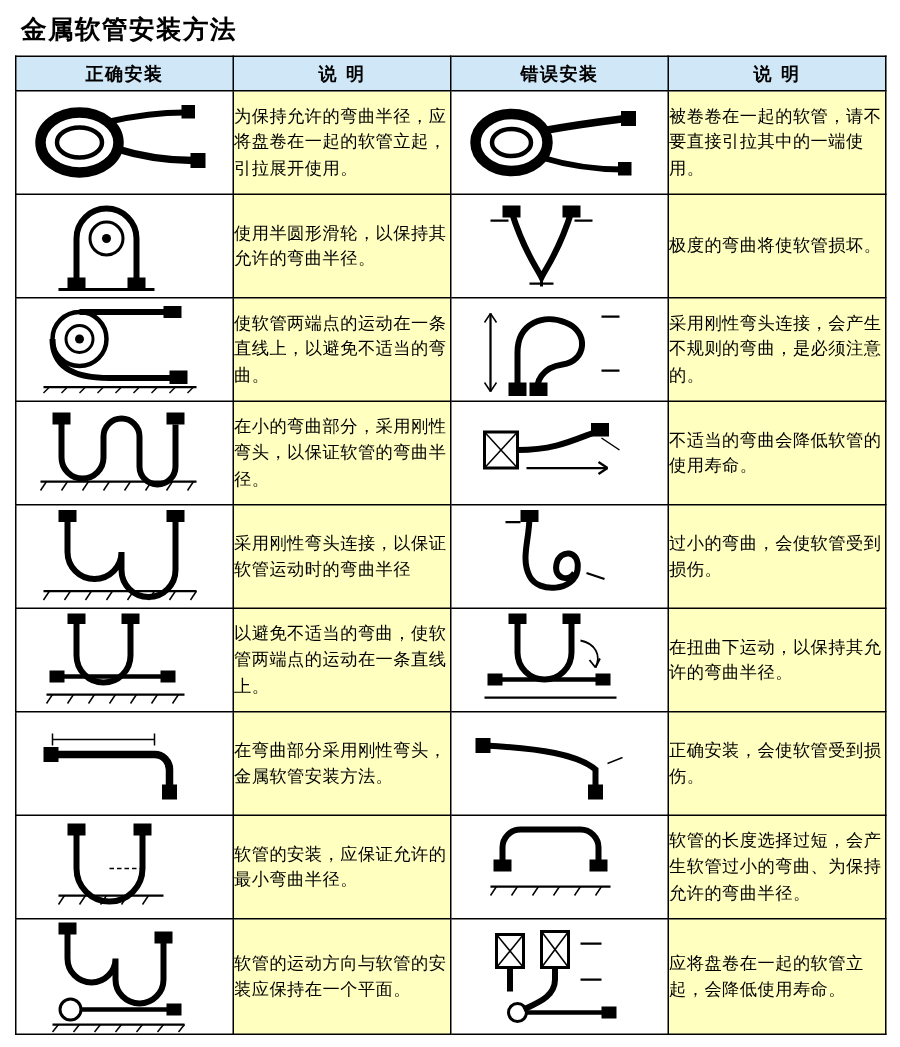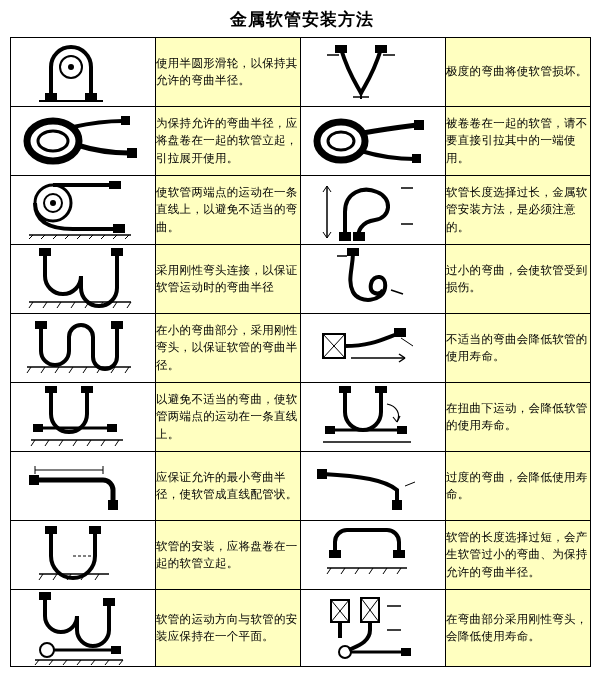--- a/index.html
+++ b/index.html
@@ -20,21 +20,20 @@
     position: relative;
     box-sizing: border-box;
     padding: 6px 10px 0 10px;
   }
   .doc-title {
     font-size: 17px;
     font-weight: bold;
     letter-spacing: 1px;
     margin: 2px 0 6px 4px;
     color: #000;
-    text-align: center;
   }
   table.main {
     border-collapse: collapse;
     width: 580px;
     table-layout: fixed;
     border: 1px solid #000;
   }
   table.main td, table.main th {
     border: 1px solid #000;
     padding: 0;
@@ -83,20 +82,55 @@
   <div class="doc-title">金属软管安装方法</div>
 
   <table class="main">
     <colgroup>
       <col class="col-pic">
         <col class="col-txt">
         <col class="col-pic">
         <col class="col-txt">
     </colgroup>
     <tbody>
+        <tr>
+      <th class="hdr">正确安装</th>
+      <th class="hdr">说  明</th>
+      <th class="hdr">错误安装</th>
+      <th class="hdr">说  明</th>
+    </tr>
+
+    <tr>
+      <td class="pic">
+        <span class="svgwrap">
+          <svg width="130" height="60" viewBox="0 0 130 60">
+            <ellipse cx="42" cy="30" rx="26" ry="20" fill="none" stroke="#000" stroke-width="7"></ellipse>
+            <ellipse cx="42" cy="30" rx="15" ry="10" fill="none" stroke="#000" stroke-width="3"></ellipse>
+            <path d="M66 34 C 85 40, 100 42, 118 42" fill="none" stroke="#000" stroke-width="5"></path>
+            <rect x="116" y="37" width="10" height="10" fill="#000"></rect>
+            <path d="M62 16 C 80 12, 96 10, 112 10" fill="none" stroke="#000" stroke-width="4"></path>
+            <rect x="110" y="5" width="9" height="9" fill="#000"></rect>
+          </svg>
+        </span>
+      </td>
+      <td class="txt">为保持允许的弯曲半径，应将盘卷在一起的软管立起，引拉展开使用。</td>
+      <td class="pic">
+        <span class="svgwrap">
+          <svg width="130" height="60" viewBox="0 0 130 60">
+            <ellipse cx="40" cy="30" rx="24" ry="19" fill="none" stroke="#000" stroke-width="7"></ellipse>
+            <ellipse cx="40" cy="30" rx="13" ry="9" fill="none" stroke="#000" stroke-width="3"></ellipse>
+            <path d="M62 22 C 84 18, 100 16, 116 14" fill="none" stroke="#000" stroke-width="5"></path>
+            <rect x="113" y="9" width="10" height="10" fill="#000"></rect>
+            <path d="M60 40 C 80 46, 98 48, 114 48" fill="none" stroke="#000" stroke-width="4"></path>
+            <rect x="111" y="43" width="9" height="9" fill="#000"></rect>
+          </svg>
+        </span>
+      </td>
+      <td class="txt">被卷卷在一起的软管，请不要直接引拉其中的一端使用。</td>
+    </tr>
 
     <tr>
       <td class="pic">
         <span class="svgwrap">
           <svg width="120" height="62" viewBox="0 0 120 62">
             <path d="M40 58 L40 26 A20 20 0 0 1 80 26 L80 58" fill="none" stroke="#000" stroke-width="4"></path>
             <circle cx="60" cy="26" r="11" fill="none" stroke="#000" stroke-width="2"></circle>
             <circle cx="60" cy="26" r="3" fill="#000"></circle>
             <rect x="34" y="52" width="12" height="8" fill="#000"></rect>
             <rect x="74" y="52" width="12" height="8" fill="#000"></rect>
@@ -112,49 +146,20 @@
             <rect x="34" y="4" width="12" height="8" fill="#000"></rect>
             <rect x="74" y="4" width="12" height="8" fill="#000"></rect>
             <line x1="60" y1="52" x2="60" y2="58" stroke="#000" stroke-width="2"></line>
             <line x1="52" y1="56" x2="68" y2="56" stroke="#000" stroke-width="1.5"></line>
             <line x1="26" y1="14" x2="38" y2="14" stroke="#000" stroke-width="1.5"></line>
             <line x1="82" y1="14" x2="94" y2="14" stroke="#000" stroke-width="1.5"></line>
           </svg>
         </span>
       </td>
       <td class="txt">极度的弯曲将使软管损坏。</td>
-    </tr>
-
-    <tr>
-      <td class="pic">
-        <span class="svgwrap">
-          <svg width="130" height="60" viewBox="0 0 130 60">
-            <ellipse cx="42" cy="30" rx="26" ry="20" fill="none" stroke="#000" stroke-width="7"></ellipse>
-            <ellipse cx="42" cy="30" rx="15" ry="10" fill="none" stroke="#000" stroke-width="3"></ellipse>
-            <path d="M66 34 C 85 40, 100 42, 118 42" fill="none" stroke="#000" stroke-width="5"></path>
-            <rect x="116" y="37" width="10" height="10" fill="#000"></rect>
-            <path d="M62 16 C 80 12, 96 10, 112 10" fill="none" stroke="#000" stroke-width="4"></path>
-            <rect x="110" y="5" width="9" height="9" fill="#000"></rect>
-          </svg>
-        </span>
-      </td>
-      <td class="txt">为保持允许的弯曲半径，应将盘卷在一起的软管立起，引拉展开使用。</td>
-      <td class="pic">
-        <span class="svgwrap">
-          <svg width="130" height="60" viewBox="0 0 130 60">
-            <ellipse cx="40" cy="30" rx="24" ry="19" fill="none" stroke="#000" stroke-width="7"></ellipse>
-            <ellipse cx="40" cy="30" rx="13" ry="9" fill="none" stroke="#000" stroke-width="3"></ellipse>
-            <path d="M62 22 C 84 18, 100 16, 116 14" fill="none" stroke="#000" stroke-width="5"></path>
-            <rect x="113" y="9" width="10" height="10" fill="#000"></rect>
-            <path d="M60 40 C 80 46, 98 48, 114 48" fill="none" stroke="#000" stroke-width="4"></path>
-            <rect x="111" y="43" width="9" height="9" fill="#000"></rect>
-          </svg>
-        </span>
-      </td>
-      <td class="txt">被卷卷在一起的软管，请不要直接引拉其中的一端使用。</td>
     </tr>
 
     <tr>
       <td class="pic">
         <span class="svgwrap">
           <svg width="132" height="62" viewBox="0 0 132 62">
             <circle cx="42" cy="24" r="18" fill="none" stroke="#000" stroke-width="3"></circle>
             <circle cx="42" cy="24" r="9" fill="none" stroke="#000" stroke-width="2"></circle>
             <circle cx="42" cy="24" r="3" fill="#000"></circle>
             <path d="M42 6 L100 6" fill="none" stroke="#000" stroke-width="4"></path>
@@ -184,21 +189,59 @@
             <line x1="26" y1="8" x2="26" y2="60" stroke="#000" stroke-width="1.5"></line>
             <line x1="26" y1="8" x2="22" y2="14" stroke="#000" stroke-width="1"></line>
             <line x1="26" y1="8" x2="30" y2="14" stroke="#000" stroke-width="1"></line>
             <line x1="26" y1="60" x2="22" y2="54" stroke="#000" stroke-width="1"></line>
             <line x1="26" y1="60" x2="30" y2="54" stroke="#000" stroke-width="1"></line>
             <line x1="100" y1="10" x2="112" y2="10" stroke="#000" stroke-width="1.5"></line>
             <line x1="100" y1="46" x2="112" y2="46" stroke="#000" stroke-width="1.5"></line>
           </svg>
         </span>
       </td>
-      <td class="txt">软管长度选择过长，金属软管安装方法，是必须注意的。</td>
+      <td class="txt">采用刚性弯头连接，会产生不规则的弯曲，是必须注意的。</td>
+    </tr>
+
+    <tr>
+      <td class="pic">
+        <span class="svgwrap">
+          <svg width="132" height="62" viewBox="0 0 132 62">
+            <path d="M30 10 L30 34 A14 14 0 0 0 58 34 L58 20 A12 12 0 0 1 82 20 L82 40 A12 12 0 0 0 106 40 L106 12" fill="none" stroke="#000" stroke-width="4"></path>
+            <rect x="24" y="4" width="12" height="8" fill="#000"></rect>
+            <rect x="100" y="4" width="12" height="8" fill="#000"></rect>
+            <line x1="16" y1="50" x2="120" y2="50" stroke="#000" stroke-width="1.5"></line>
+            <line x1="20" y1="50" x2="16" y2="56" stroke="#000" stroke-width="1"></line>
+            <line x1="34" y1="50" x2="30" y2="56" stroke="#000" stroke-width="1"></line>
+            <line x1="48" y1="50" x2="44" y2="56" stroke="#000" stroke-width="1"></line>
+            <line x1="62" y1="50" x2="58" y2="56" stroke="#000" stroke-width="1"></line>
+            <line x1="76" y1="50" x2="72" y2="56" stroke="#000" stroke-width="1"></line>
+            <line x1="90" y1="50" x2="86" y2="56" stroke="#000" stroke-width="1"></line>
+            <line x1="104" y1="50" x2="100" y2="56" stroke="#000" stroke-width="1"></line>
+            <line x1="118" y1="50" x2="114" y2="56" stroke="#000" stroke-width="1"></line>
+          </svg>
+        </span>
+      </td>
+      <td class="txt">在小的弯曲部分，采用刚性弯头，以保证软管的弯曲半径。</td>
+      <td class="pic">
+        <span class="svgwrap">
+          <svg width="132" height="60" viewBox="0 0 132 60">
+            <rect x="22" y="16" width="22" height="24" fill="none" stroke="#000" stroke-width="2"></rect>
+            <line x1="22" y1="16" x2="44" y2="40" stroke="#000" stroke-width="1"></line>
+            <line x1="44" y1="16" x2="22" y2="40" stroke="#000" stroke-width="1"></line>
+            <path d="M44 28 C 68 28, 80 22, 96 16" fill="none" stroke="#000" stroke-width="4"></path>
+            <rect x="93" y="10" width="12" height="9" fill="#000"></rect>
+            <line x1="50" y1="40" x2="104" y2="40" stroke="#000" stroke-width="1.5"></line>
+            <line x1="104" y1="40" x2="98" y2="36" stroke="#000" stroke-width="1.5"></line>
+            <line x1="104" y1="40" x2="98" y2="44" stroke="#000" stroke-width="1.5"></line>
+            <line x1="100" y1="20" x2="112" y2="28" stroke="#000" stroke-width="1"></line>
+          </svg>
+        </span>
+      </td>
+      <td class="txt">不适当的弯曲会降低软管的使用寿命。</td>
     </tr>
 
     <tr>
       <td class="pic">
         <span class="svgwrap">
           <svg width="132" height="66" viewBox="0 0 132 66">
             <path d="M34 8 L34 30 A18 18 0 0 0 70 30 L70 42 A18 18 0 0 0 106 42 L106 10" fill="none" stroke="#000" stroke-width="4"></path>
             <rect x="28" y="2" width="12" height="8" fill="#000"></rect>
             <rect x="100" y="2" width="12" height="8" fill="#000"></rect>
             <line x1="18" y1="56" x2="120" y2="56" stroke="#000" stroke-width="1.5"></line>
@@ -218,58 +261,20 @@
         <span class="svgwrap">
           <svg width="132" height="66" viewBox="0 0 132 66">
             <path d="M52 6 C 52 22, 46 34, 52 46 C 58 58, 82 56, 84 42 C 86 28, 72 28, 70 38 C 68 48, 78 50, 82 44" fill="none" stroke="#000" stroke-width="4"></path>
             <rect x="46" y="2" width="12" height="8" fill="#000"></rect>
             <line x1="36" y1="10" x2="46" y2="10" stroke="#000" stroke-width="1.5"></line>
             <line x1="90" y1="44" x2="102" y2="48" stroke="#000" stroke-width="1.5"></line>
           </svg>
         </span>
       </td>
       <td class="txt">过小的弯曲，会使软管受到损伤。</td>
-    </tr>
-
-    <tr>
-      <td class="pic">
-        <span class="svgwrap">
-          <svg width="132" height="62" viewBox="0 0 132 62">
-            <path d="M30 10 L30 34 A14 14 0 0 0 58 34 L58 20 A12 12 0 0 1 82 20 L82 40 A12 12 0 0 0 106 40 L106 12" fill="none" stroke="#000" stroke-width="4"></path>
-            <rect x="24" y="4" width="12" height="8" fill="#000"></rect>
-            <rect x="100" y="4" width="12" height="8" fill="#000"></rect>
-            <line x1="16" y1="50" x2="120" y2="50" stroke="#000" stroke-width="1.5"></line>
-            <line x1="20" y1="50" x2="16" y2="56" stroke="#000" stroke-width="1"></line>
-            <line x1="34" y1="50" x2="30" y2="56" stroke="#000" stroke-width="1"></line>
-            <line x1="48" y1="50" x2="44" y2="56" stroke="#000" stroke-width="1"></line>
-            <line x1="62" y1="50" x2="58" y2="56" stroke="#000" stroke-width="1"></line>
-            <line x1="76" y1="50" x2="72" y2="56" stroke="#000" stroke-width="1"></line>
-            <line x1="90" y1="50" x2="86" y2="56" stroke="#000" stroke-width="1"></line>
-            <line x1="104" y1="50" x2="100" y2="56" stroke="#000" stroke-width="1"></line>
-            <line x1="118" y1="50" x2="114" y2="56" stroke="#000" stroke-width="1"></line>
-          </svg>
-        </span>
-      </td>
-      <td class="txt">在小的弯曲部分，采用刚性弯头，以保证软管的弯曲半径。</td>
-      <td class="pic">
-        <span class="svgwrap">
-          <svg width="132" height="60" viewBox="0 0 132 60">
-            <rect x="22" y="16" width="22" height="24" fill="none" stroke="#000" stroke-width="2"></rect>
-            <line x1="22" y1="16" x2="44" y2="40" stroke="#000" stroke-width="1"></line>
-            <line x1="44" y1="16" x2="22" y2="40" stroke="#000" stroke-width="1"></line>
-            <path d="M44 28 C 68 28, 80 22, 96 16" fill="none" stroke="#000" stroke-width="4"></path>
-            <rect x="93" y="10" width="12" height="9" fill="#000"></rect>
-            <line x1="50" y1="40" x2="104" y2="40" stroke="#000" stroke-width="1.5"></line>
-            <line x1="104" y1="40" x2="98" y2="36" stroke="#000" stroke-width="1.5"></line>
-            <line x1="104" y1="40" x2="98" y2="44" stroke="#000" stroke-width="1.5"></line>
-            <line x1="100" y1="20" x2="112" y2="28" stroke="#000" stroke-width="1"></line>
-          </svg>
-        </span>
-      </td>
-      <td class="txt">不适当的弯曲会降低软管的使用寿命。</td>
     </tr>
 
     <tr>
       <td class="pic">
         <span class="svgwrap">
           <svg width="132" height="66" viewBox="0 0 132 66">
             <path d="M40 6 L40 30 A18 18 0 0 0 76 30 L76 6" fill="none" stroke="#000" stroke-width="4"></path>
             <rect x="34" y="2" width="12" height="7" fill="#000"></rect>
             <rect x="70" y="2" width="12" height="7" fill="#000"></rect>
             <line x1="28" y1="44" x2="100" y2="44" stroke="#000" stroke-width="3"></line>
@@ -296,68 +301,68 @@
             <line x1="30" y1="46" x2="100" y2="46" stroke="#000" stroke-width="3"></line>
             <rect x="24" y="42" width="10" height="8" fill="#000"></rect>
             <rect x="96" y="42" width="10" height="8" fill="#000"></rect>
             <line x1="22" y1="58" x2="110" y2="58" stroke="#000" stroke-width="1.5"></line>
             <path d="M86 20 C 96 22, 100 30, 96 38" fill="none" stroke="#000" stroke-width="1.2"></path>
             <line x1="96" y1="38" x2="92" y2="33" stroke="#000" stroke-width="1.2"></line>
             <line x1="96" y1="38" x2="99" y2="32" stroke="#000" stroke-width="1.2"></line>
           </svg>
         </span>
       </td>
-      <td class="txt">在扭曲下运动，会降低软管的使用寿命。</td>
+      <td class="txt">在扭曲下运动，以保持其允许的弯曲半径。</td>
     </tr>
 
     <tr>
       <td class="pic">
         <span class="svgwrap">
           <svg width="132" height="52" viewBox="0 0 132 52">
             <path d="M24 20 L92 20 A10 10 0 0 1 102 30 L102 44" fill="none" stroke="#000" stroke-width="5"></path>
             <rect x="18" y="15" width="10" height="10" fill="#000"></rect>
             <rect x="97" y="40" width="10" height="10" fill="#000"></rect>
             <line x1="24" y1="10" x2="92" y2="10" stroke="#000" stroke-width="1"></line>
             <line x1="24" y1="6" x2="24" y2="14" stroke="#000" stroke-width="1"></line>
             <line x1="92" y1="6" x2="92" y2="14" stroke="#000" stroke-width="1"></line>
           </svg>
         </span>
       </td>
-      <td class="txt">应保证允许的最小弯曲半径，使软管成直线配管状。</td>
+      <td class="txt">在弯曲部分采用刚性弯头，金属软管安装方法。</td>
       <td class="pic">
         <span class="svgwrap">
           <svg width="132" height="52" viewBox="0 0 132 52">
             <path d="M22 14 C 60 16, 84 20, 96 30 L96 44" fill="none" stroke="#000" stroke-width="4"></path>
             <rect x="16" y="9" width="10" height="10" fill="#000"></rect>
             <rect x="91" y="40" width="10" height="10" fill="#000"></rect>
             <line x1="104" y1="26" x2="114" y2="22" stroke="#000" stroke-width="1"></line>
           </svg>
         </span>
       </td>
-      <td class="txt">过度的弯曲，会降低使用寿命。</td>
+      <td class="txt">正确安装，会使软管受到损伤。</td>
     </tr>
 
     <tr>
       <td class="pic">
         <span class="svgwrap">
           <svg width="132" height="62" viewBox="0 0 132 62">
             <path d="M40 6 L40 32 A22 22 0 0 0 84 32 L84 6" fill="none" stroke="#000" stroke-width="4"></path>
             <rect x="34" y="2" width="12" height="8" fill="#000"></rect>
             <rect x="78" y="2" width="12" height="8" fill="#000"></rect>
             <line x1="62" y1="32" x2="84" y2="32" stroke="#000" stroke-width="1" stroke-dasharray="3 2"></line>
             <line x1="28" y1="50" x2="98" y2="50" stroke="#000" stroke-width="1.5"></line>
             <line x1="32" y1="50" x2="28" y2="56" stroke="#000" stroke-width="1"></line>
             <line x1="46" y1="50" x2="42" y2="56" stroke="#000" stroke-width="1"></line>
             <line x1="60" y1="50" x2="56" y2="56" stroke="#000" stroke-width="1"></line>
             <line x1="74" y1="50" x2="70" y2="56" stroke="#000" stroke-width="1"></line>
             <line x1="88" y1="50" x2="84" y2="56" stroke="#000" stroke-width="1"></line>
           </svg>
         </span>
       </td>
-      <td class="txt">软管的安装，应将盘卷在一起的软管立起。</td>
+      <td class="txt">软管的安装，应保证允许的最小弯曲半径。</td>
       <td class="pic">
         <span class="svgwrap">
           <svg width="132" height="62" viewBox="0 0 132 62">
             <path d="M34 30 L34 18 A12 12 0 0 1 46 6 L86 6 A12 12 0 0 1 98 18 L98 30" fill="none" stroke="#000" stroke-width="4"></path>
             <rect x="28" y="26" width="12" height="8" fill="#000"></rect>
             <rect x="92" y="26" width="12" height="8" fill="#000"></rect>
             <line x1="26" y1="44" x2="106" y2="44" stroke="#000" stroke-width="1.5"></line>
             <line x1="30" y1="44" x2="26" y2="50" stroke="#000" stroke-width="1"></line>
             <line x1="44" y1="44" x2="40" y2="50" stroke="#000" stroke-width="1"></line>
             <line x1="58" y1="44" x2="54" y2="50" stroke="#000" stroke-width="1"></line>
@@ -404,18 +409,18 @@
             <line x1="78" y1="8" x2="60" y2="32" stroke="#000" stroke-width="1"></line>
             <path d="M69 32 L69 40 C 69 52, 56 56, 48 60" fill="none" stroke="#000" stroke-width="4"></path>
             <circle cx="44" cy="62" r="6" fill="none" stroke="#000" stroke-width="2"></circle>
             <line x1="50" y1="62" x2="104" y2="62" stroke="#000" stroke-width="3"></line>
             <rect x="100" y="58" width="10" height="8" fill="#000"></rect>
             <line x1="86" y1="16" x2="100" y2="16" stroke="#000" stroke-width="1.5"></line>
             <line x1="86" y1="40" x2="100" y2="40" stroke="#000" stroke-width="1.5"></line>
           </svg>
         </span>
       </td>
-      <td class="txt">在弯曲部分采用刚性弯头，会降低使用寿命。</td>
+      <td class="txt">应将盘卷在一起的软管立起，会降低使用寿命。</td>
     </tr>
 
   </tbody>
     </table>
 </div>
 
 </body></html>

